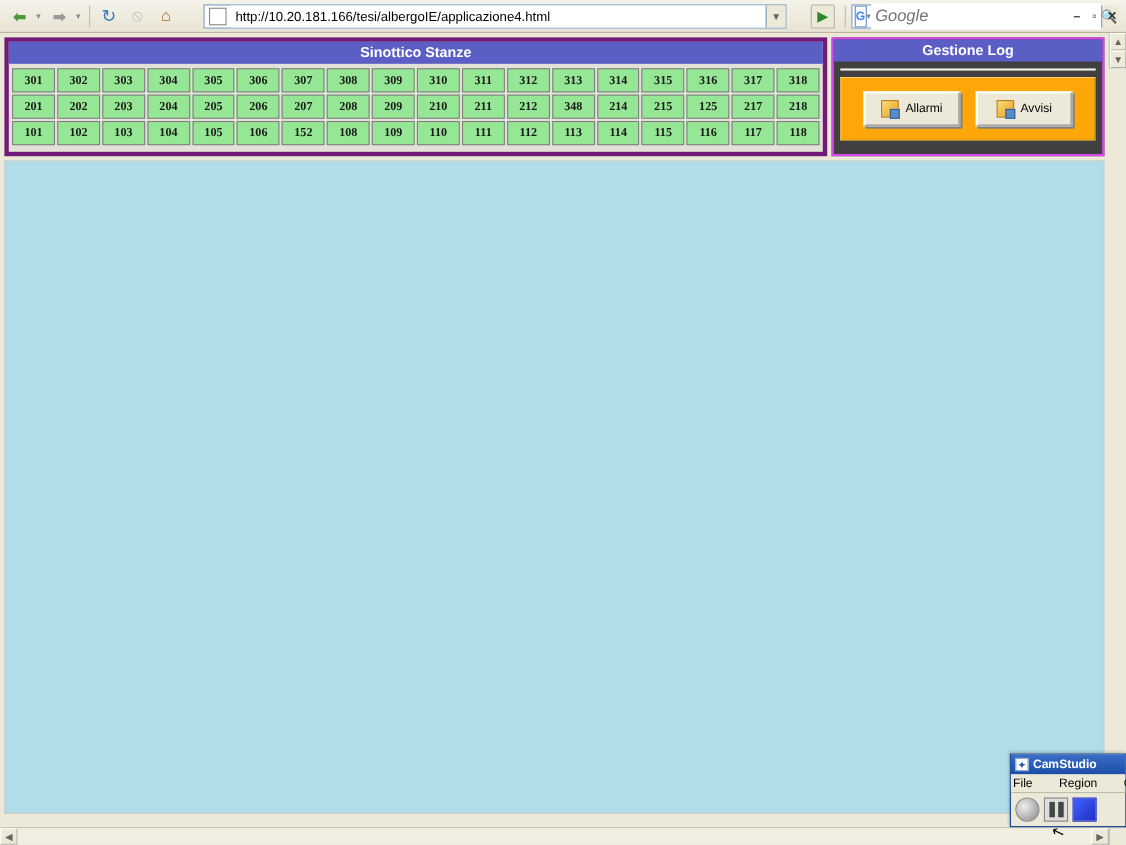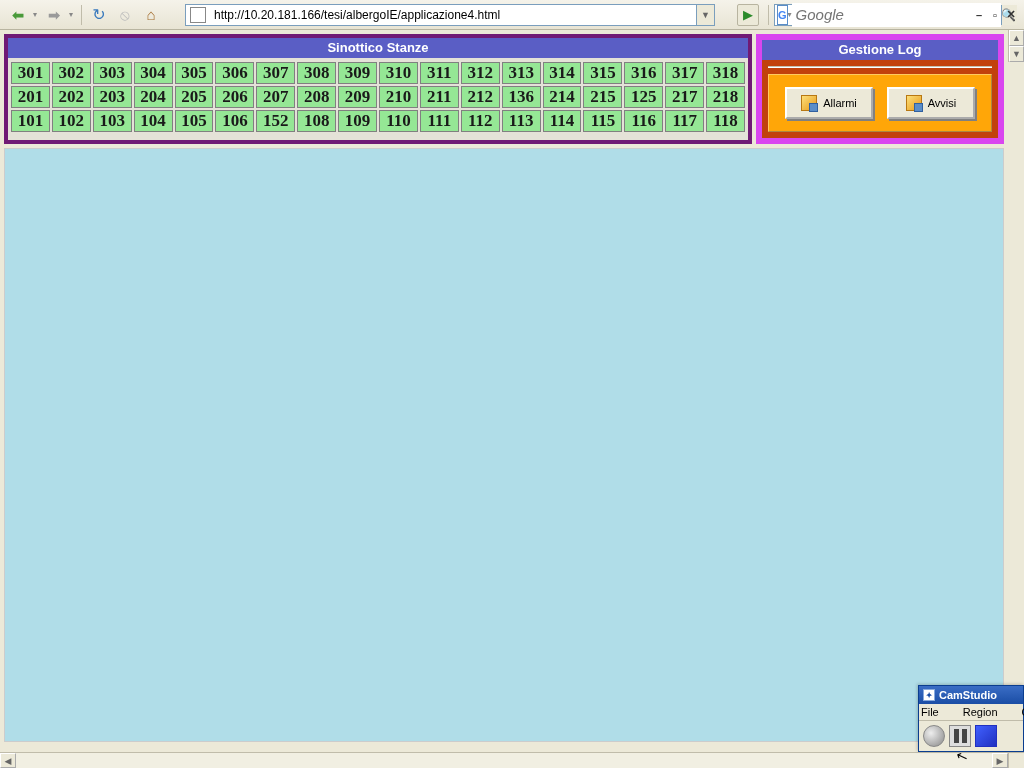--- a/index.html
+++ b/index.html
@@ -31,25 +31,25 @@
 
 .frame-wrap { display:flex; align-items:flex-start; }
 .content-area { flex:1; background: #ece9d8; }
 .side-scroll { width: 16px; background: #ece9d8; border-left: 1px solid #c0bcaa; display:flex; flex-direction:column; }
 .scroll-arrow { height: 16px; display:flex; align-items:center; justify-content:center; font-size:9px; color:#666; background:#ece9d8; border:1px outset #fff; }
 .scroll-track { flex:1; background: #f1efe2; }
 
 
 .panels-row { display: flex; gap: 4px; padding: 4px 4px 0 4px; }
 .panel-left { flex: 1; border: 4px solid #701a75; background: #e4e2d8; }
-.panel-right { width: 248px; border: 6px solid #d946ef; background: #c2410c; }
+.panel-right { width: 248px; border: 2px solid #d946ef; background: #404040; }
 .panel-header { background: #5a5ec5; color: #fff; font-weight: bold; font-size: 13px; text-align: center; height: 20px; line-height: 20px; }
 .rooms-grid { padding: 4px 3px; }
 .rooms-row { display: flex; gap: 2px; margin-bottom: 2px; }
-.room-cell { flex: 1; background: #95e795; border: 1px solid #808080; text-align: center; font-size: 17px; font-weight: bold; color: #1a1a1a; height: 22px; line-height: 20px; cursor: pointer; font-family: Georgia, serif; }
+.room-cell { flex: 1; background: #95e795; border: 1px solid #808080; text-align: center; font-size: 11px; font-weight: bold; color: #1a1a1a; height: 22px; line-height: 20px; cursor: pointer; font-family: Georgia, serif; }
 .log-panel-body { padding: 6px; }
 .log-rule { height: 2px; background: #c4c0b0; border-bottom: 1px solid #fff; margin-bottom: 6px; }
 .orange-box { background: #ffa608; border: 1px outset #ffcb60; padding: 12px; display: flex; justify-content: center; gap: 14px; }
 .log-btn { width: 88px; height: 32px; background: #ece9d8; border: 2px outset #fff; display: flex; align-items: center; justify-content: center; gap: 6px; font-size: 11px; cursor: pointer; box-shadow: 2px 2px 0 #808080; }
 .log-ic { width: 16px; height: 16px; background: linear-gradient(135deg,#fcdf7a,#e79a1a); border: 1px solid #b87812; position: relative; }
 .log-ic::after { content:''; position:absolute; right:-2px; bottom:-2px; width:7px; height:7px; background:#5a8dc8; border:1px solid #3060a0; }
 
 
 .page-body { background: #b0dde8; height: 594px; margin: 4px 4px 0 4px; border: 1px solid #ccc; }
 
@@ -138,21 +138,21 @@
               <div class="room-cell">203</div>
               <div class="room-cell">204</div>
               <div class="room-cell">205</div>
               <div class="room-cell">206</div>
               <div class="room-cell">207</div>
               <div class="room-cell">208</div>
               <div class="room-cell">209</div>
               <div class="room-cell">210</div>
               <div class="room-cell">211</div>
               <div class="room-cell">212</div>
-              <div class="room-cell">136</div>
+              <div class="room-cell">348</div>
               <div class="room-cell">214</div>
               <div class="room-cell">215</div>
               <div class="room-cell">125</div>
               <div class="room-cell">217</div>
               <div class="room-cell">218</div>
             </div>
             <div class="rooms-row">
               <div class="room-cell">101</div>
               <div class="room-cell">102</div>
               <div class="room-cell">103</div>

